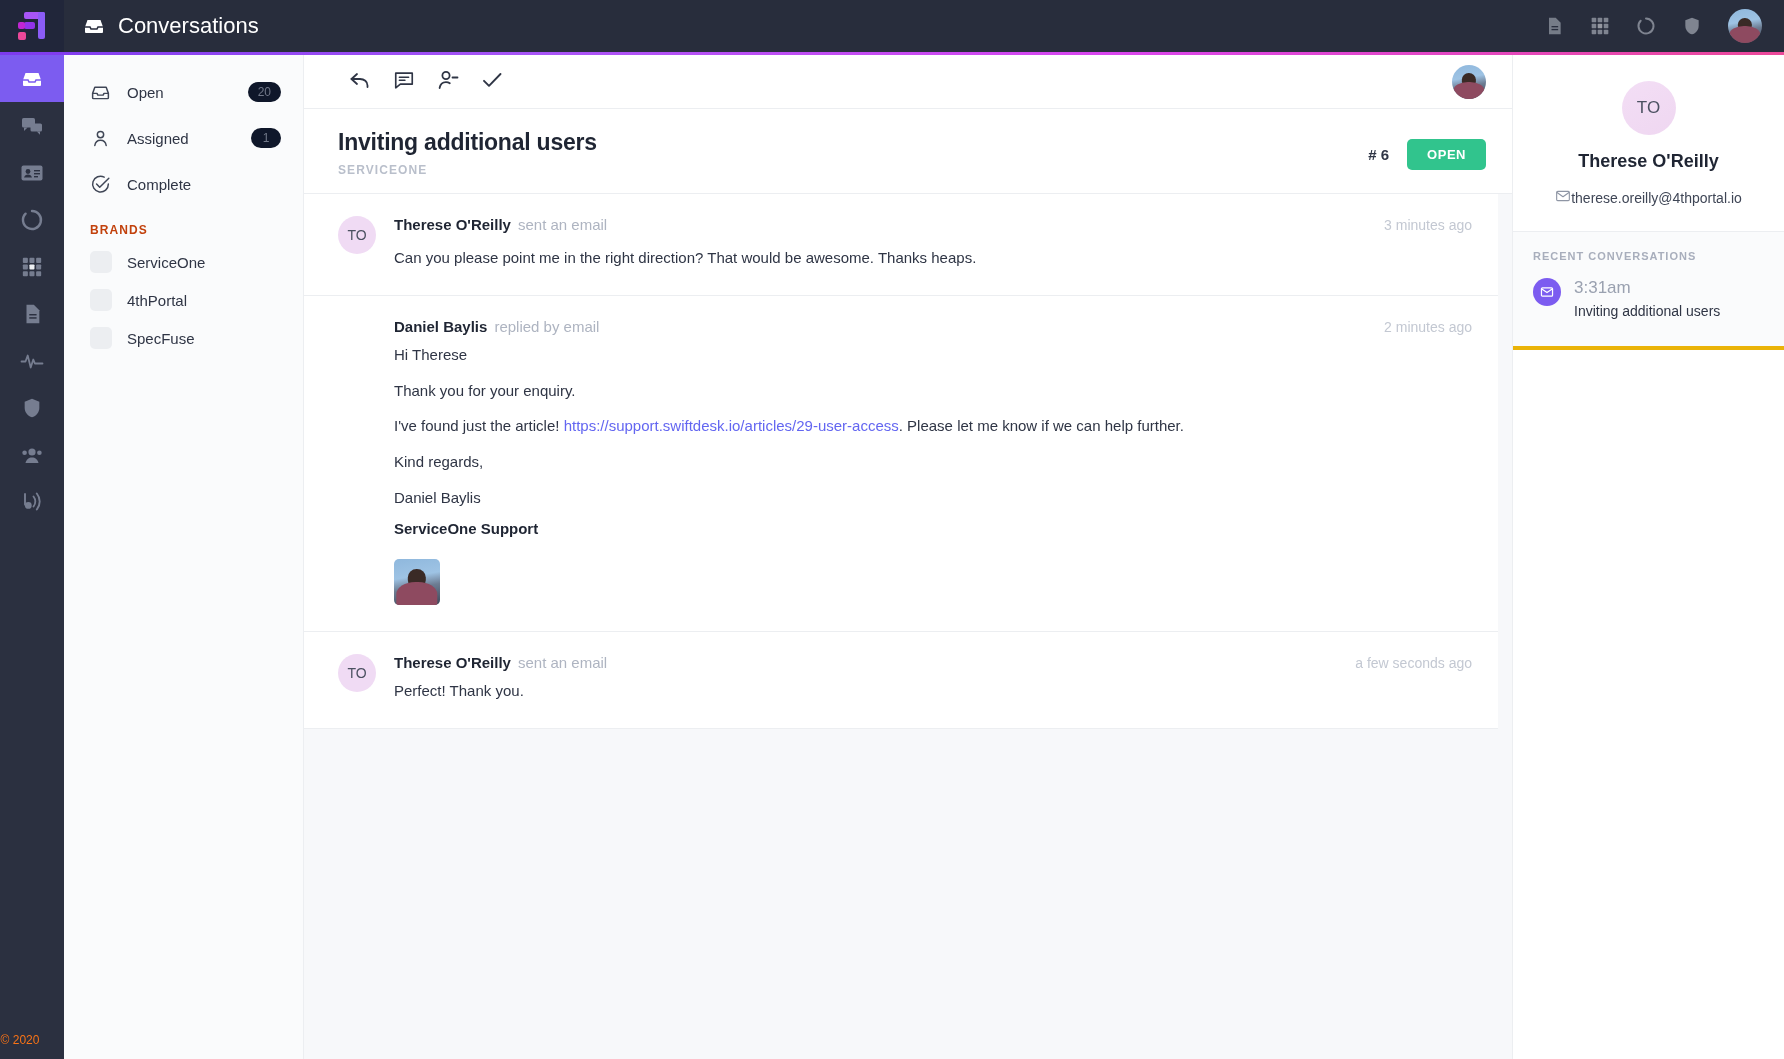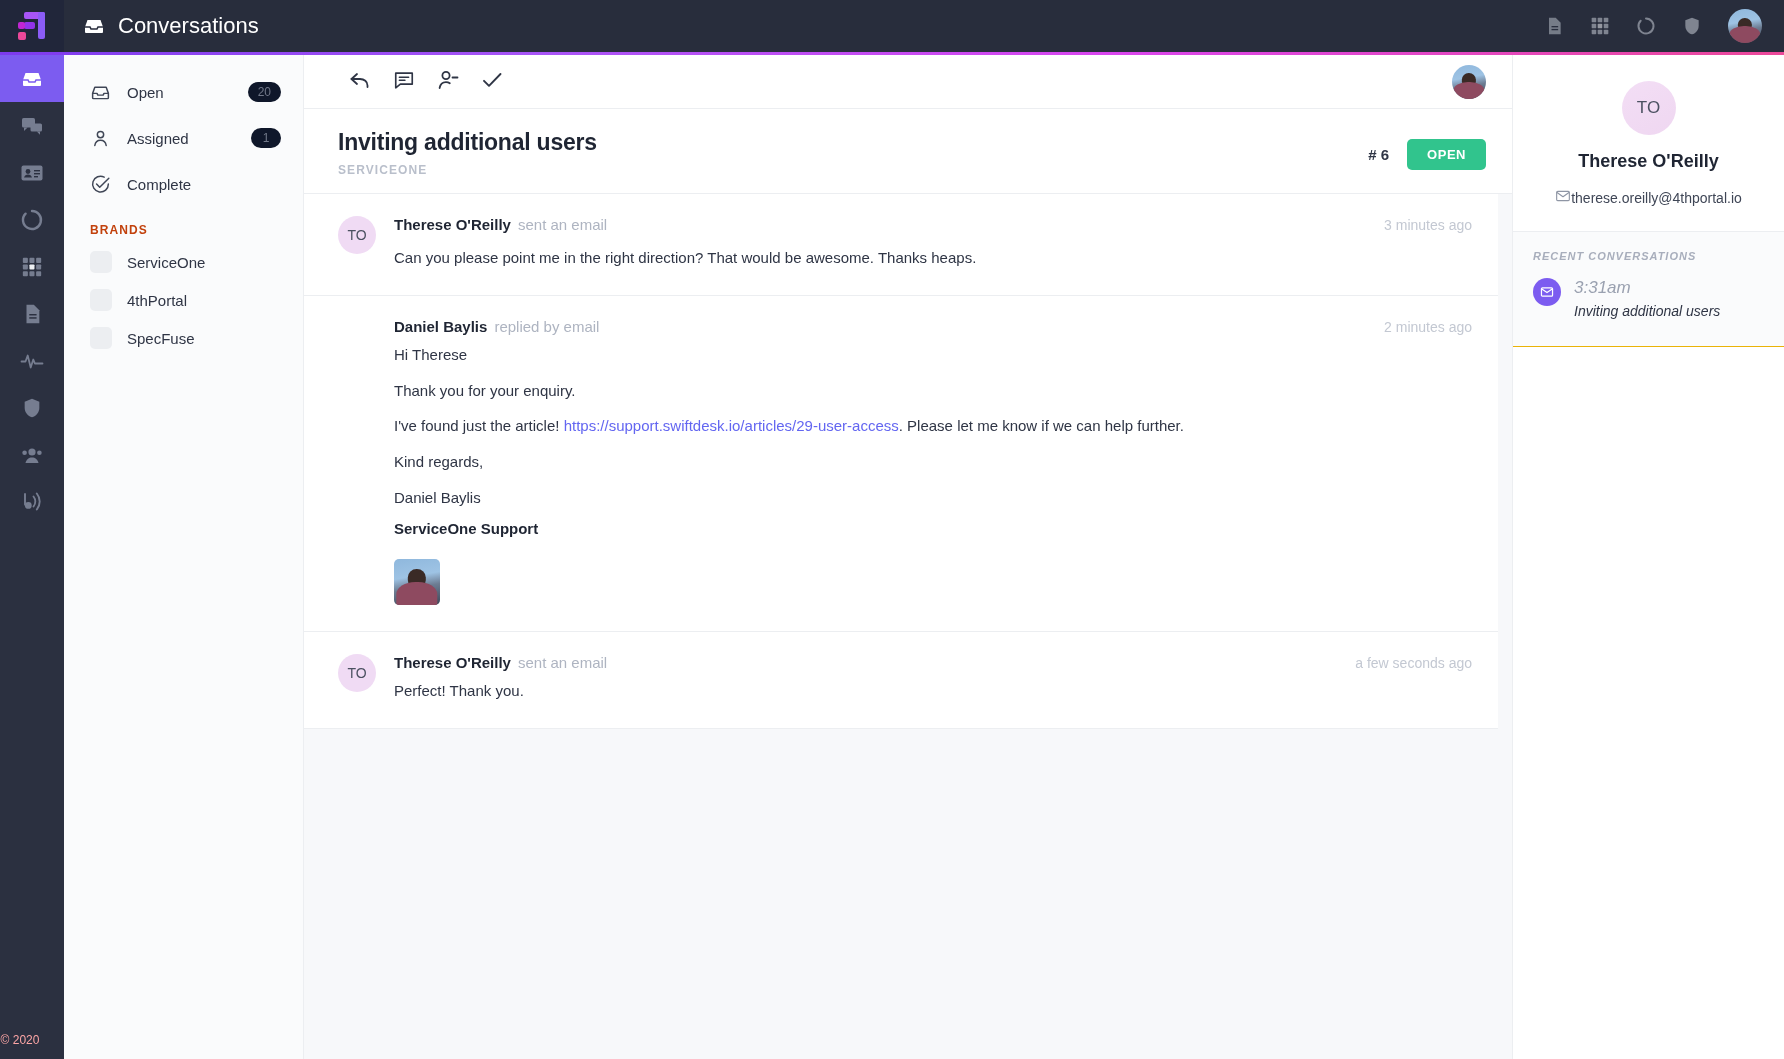--- a/index.html
+++ b/index.html
@@ -67,21 +67,21 @@
     width: 64px; background: #2b3040; flex: 0 0 64px;
     display: flex; flex-direction: column; align-items: center; position: relative;
   }
   .rail-item {
     width: 64px; height: 47px; display: flex; align-items: center; justify-content: center;
     cursor: pointer; color: #767d90;
   }
   .rail-item.active { background: #7c5cf0; color: #ffffff; }
   .rail-copy {
     position: absolute; bottom: 12px; left: 0; width: 40px; text-align: center;
-    color: #fca5a5; font-size: 12px;
+    color: #f97316; font-size: 12px;
   }
 
   
   .listnav {
     width: 240px; flex: 0 0 240px; background: #fafbfc;
     border-right: 1px solid #eceef1; padding-top: 14px;
   }
   .nav-row {
     display: flex; align-items: center; height: 46px; padding: 0 22px 0 26px;
     cursor: pointer; color: #2f3545;
@@ -177,23 +177,22 @@
     width: 54px; height: 54px; border-radius: 50%; margin: 0 auto;
     background: linear-gradient(150deg,#f3def5 0%, #efd7f1 100%);
     color: #4b5161; font-size: 17px; display: flex; align-items: center; justify-content: center;
   }
   .contact-name { margin-top: 16px; font-size: 18px; font-weight: 700; color: #1f2533; }
   .contact-email {
     margin-top: 16px; display: flex; align-items: center; justify-content: center; 
     font-size: 14px; color: #3f4656;
   }
   .contact-section {
-    background: #fafbfc; border-bottom: 1px solid #eab308; padding: 18px 20px 26px;
+    background: #fafbfc; border-bottom: 4px solid #eab308; padding: 18px 20px 26px;
     flex: 0 0 auto;
-    font-style: italic;
   }
   .contact-section-title {
     font-size: 11px; letter-spacing: .09em; color: #a8aebc; font-weight: 700; margin-bottom: 16px;
   }
   .recent-item { display: flex; align-items: flex-start; gap: 13px; cursor: pointer; }
   .recent-icon {
     width: 28px; height: 28px; border-radius: 50%; background: #7c5cf0; color: #fff;
     display: flex; align-items: center; justify-content: center; flex: 0 0 28px;
   }
   .recent-time { font-size: 17px; color: #9aa1b0; }

